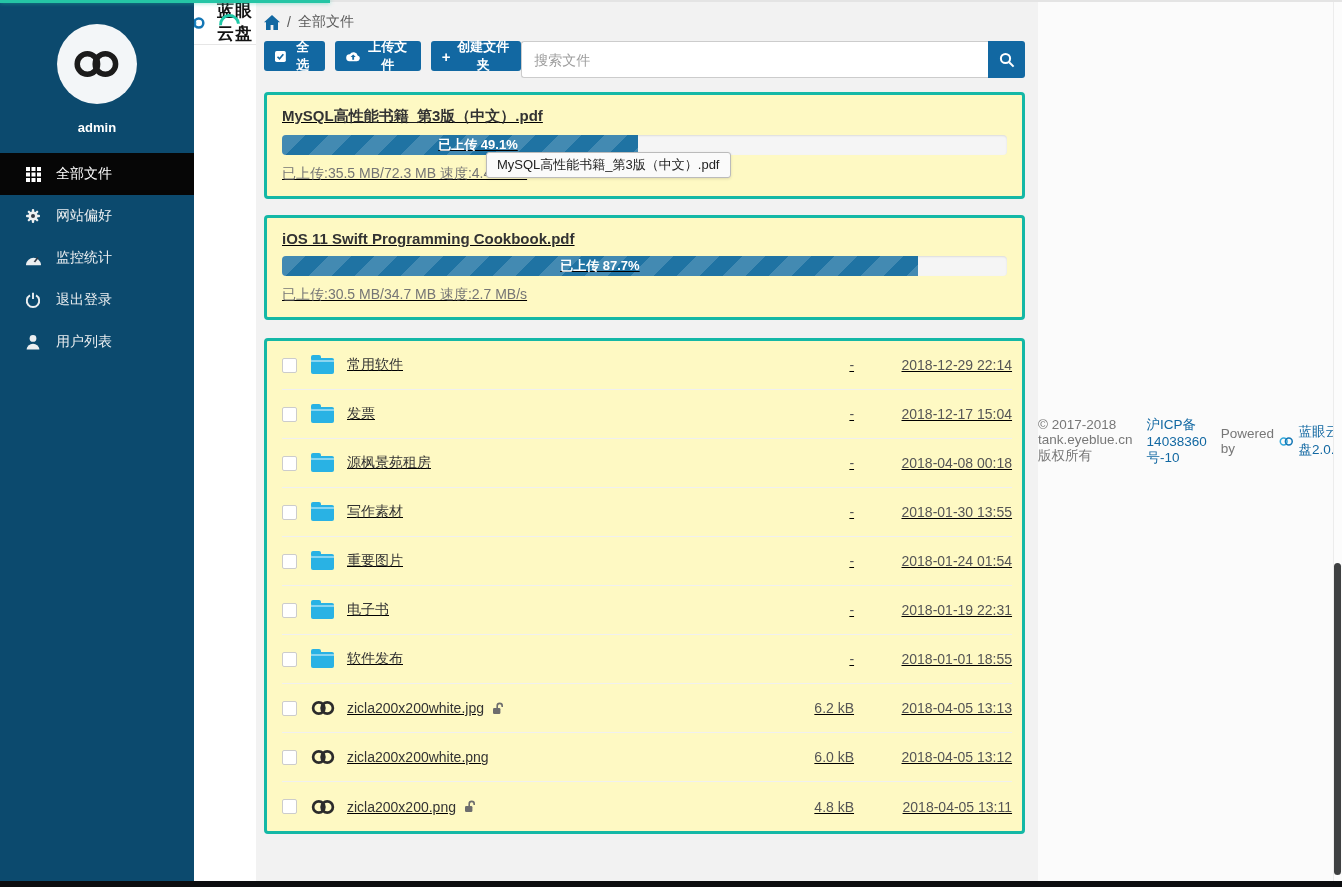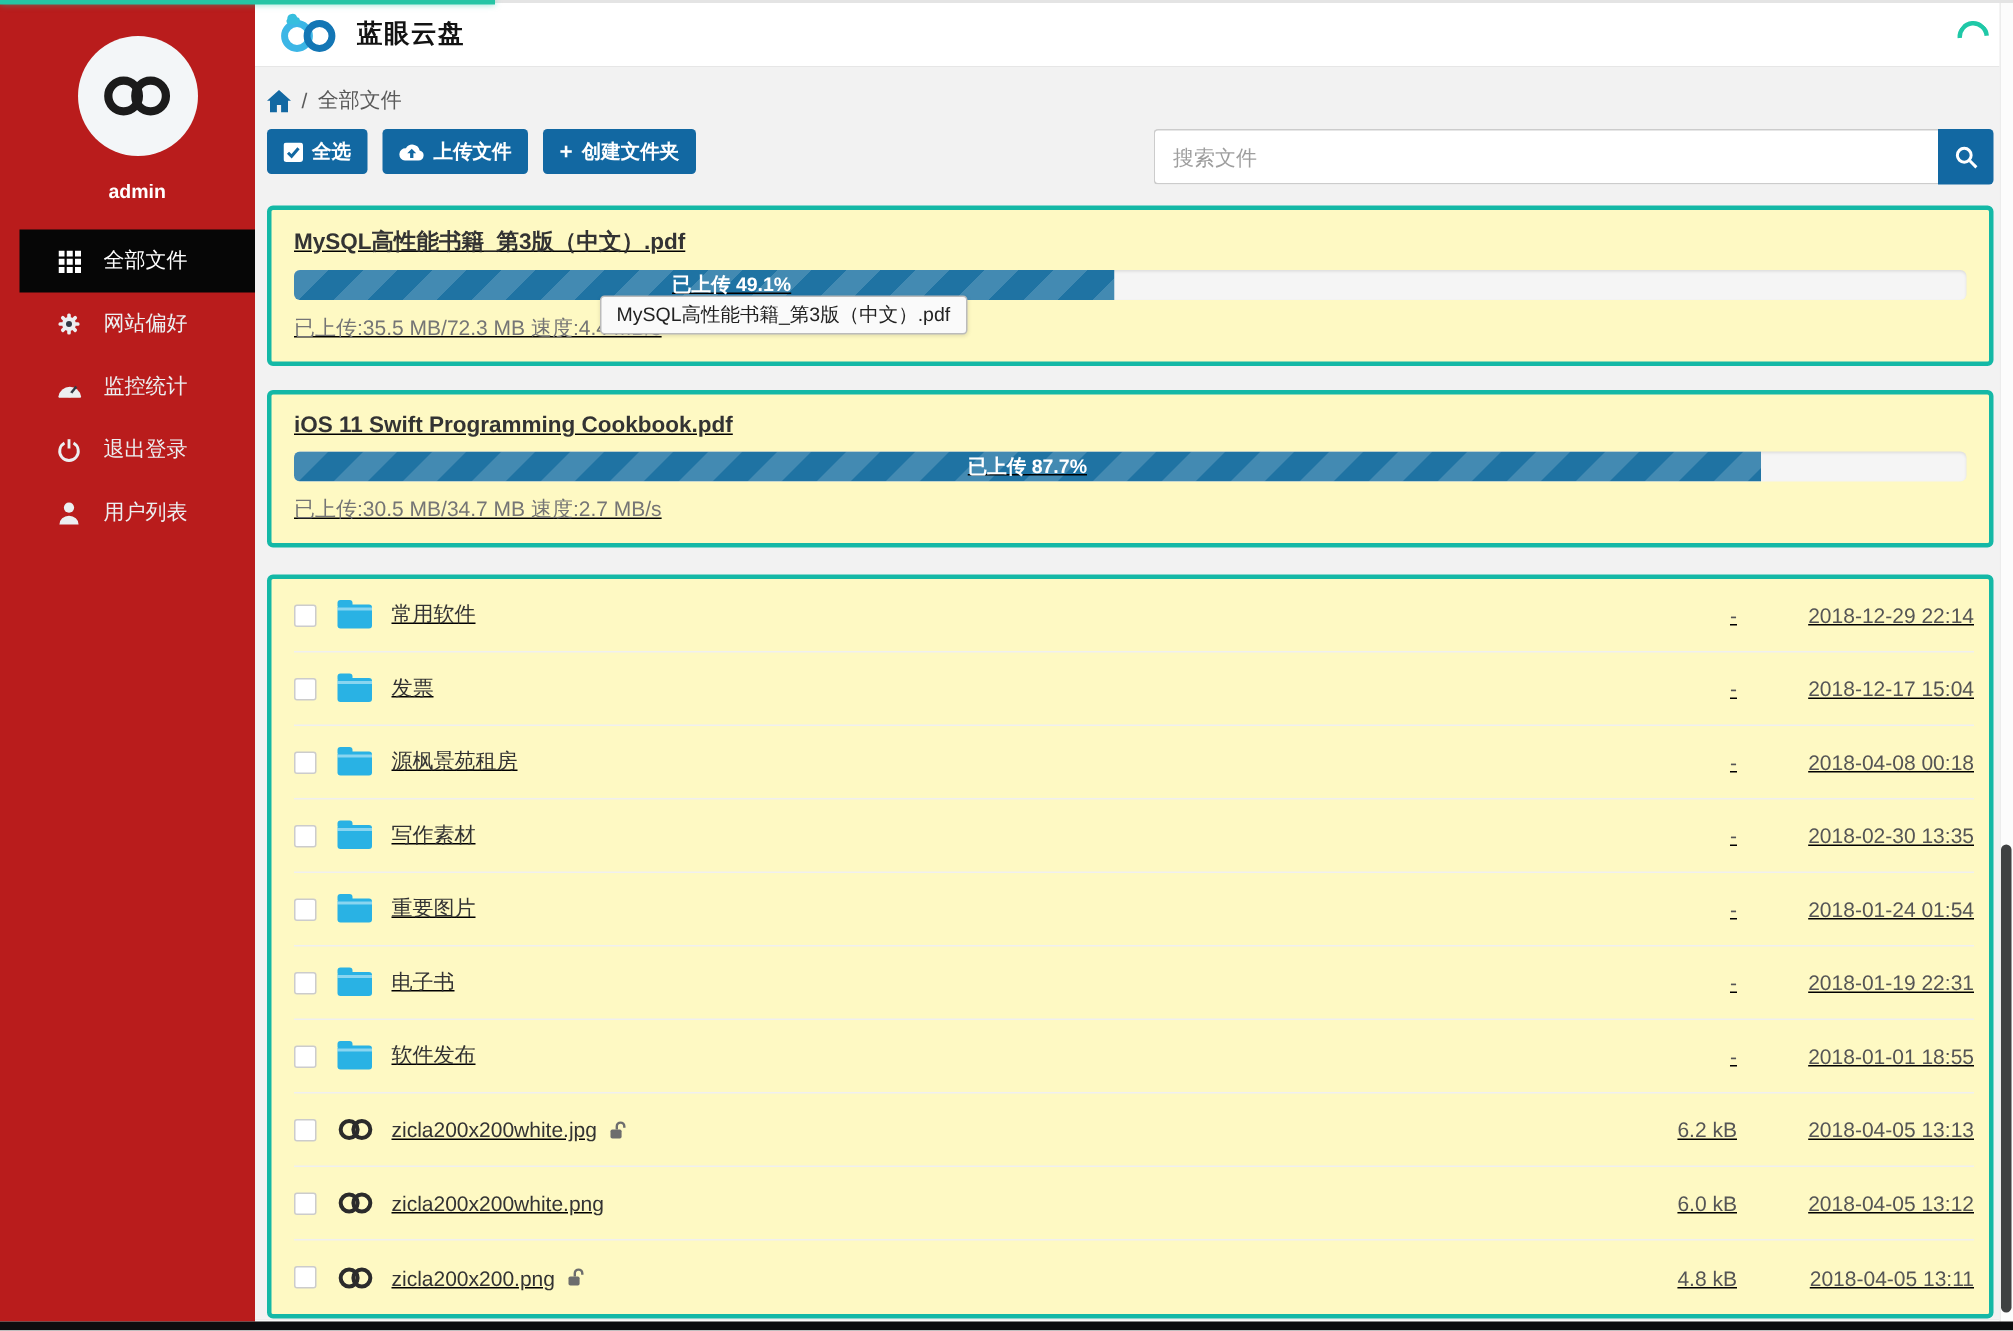--- a/index.html
+++ b/index.html
@@ -4,29 +4,29 @@
 <style>
   * { box-sizing: border-box; margin: 0; padding: 0; }
   html,body { width:1342px; height:887px; }
   body { font-family:"Liberation Sans","DejaVu Sans",sans-serif; background:#fff; position:relative; overflow:hidden; }
 
   
   .top-track { position:absolute; top:0; left:0; width:100%; height:2px; background:#e4e4e4; z-index:70; }
   .pace-bar { position:absolute; top:0; left:0; height:3px; background:#25c5a5; box-shadow:0 0 4px rgba(37,197,165,.6); z-index:71; }
 
   
-  .sidebar { position:absolute; left:0; top:0; width:170px; height:881px; background:#b91c1c; z-index:10;padding-left:13px; }
+  .sidebar { position:absolute; left:0; top:0; width:194px; height:881px; background:#0c4a6e; z-index:10; }
   .avatar { width:80px; height:80px; border-radius:50%; background:#f3f6f8; margin:24px auto 0; display:flex; align-items:center; justify-content:center; overflow:hidden; }
   .username { color:#fff; text-align:center; font-weight:bold; font-size:13px; margin:16px 0 18px; }
   .menu-item { height:42px; display:flex; align-items:center; padding-left:24px; color:#eceff1; font-size:14px; cursor:pointer; }
   .menu-item.active { background:#060606; color:#fff; }
   .menu-icon { width:18px; display:flex; justify-content:center; margin-right:14px; }
 
   
-  .main { position:absolute; left:170px; top:0; width:1172px; height:881px; display:flex; flex-direction:column; }
+  .main { position:absolute; left:170px; top:0; width:1172px; height:881px; display:flex; }
   .header { height:45px; background:#fff; border-bottom:1px solid #e6e6e6; display:flex; align-items:center; padding-left:12px; position:relative; flex:0 0 45px; }
   .header-title { font-size:17px; font-weight:bold; color:#131313; margin-left:10px; letter-spacing:1px; }
   .spinner { position:absolute; right:16px; top:14px; width:21px; height:21px; border:3px solid #1fc8a7; border-right-color:transparent; border-bottom-color:transparent; border-radius:50%; transform:rotate(40deg); }
 
   .content { flex:1; background:#f2f2f2; padding:0 13px 0 8px; position:relative; }
 
   .breadcrumb { margin-top:13px; display:flex; align-items:center; gap:7px; color:#5a5a5a; font-size:14px; }
 
   .toolbar { margin-top:10px; display:flex; justify-content:space-between; align-items:flex-start; }
   .btn-group { display:flex; gap:10px; }
@@ -270,21 +270,21 @@
       <div class="file-row">
         <div class="checkbox"></div>
         <div class="icon-cell">
             <div class="folder-icon"></div>
           </div>
         <div class="file-name">
             <span>写作素材</span>
           </div>
         <div class="row-spacer"></div>
         <div class="col-size">-</div>
-        <div class="col-date">2018-02-30 13:35</div>
+        <div class="col-date">2018-01-30 13:55</div>
       </div>
 
       <div class="file-row">
         <div class="checkbox"></div>
         <div class="icon-cell">
             <div class="folder-icon"></div>
           </div>
         <div class="file-name">
             <span>重要图片</span>
           </div>

